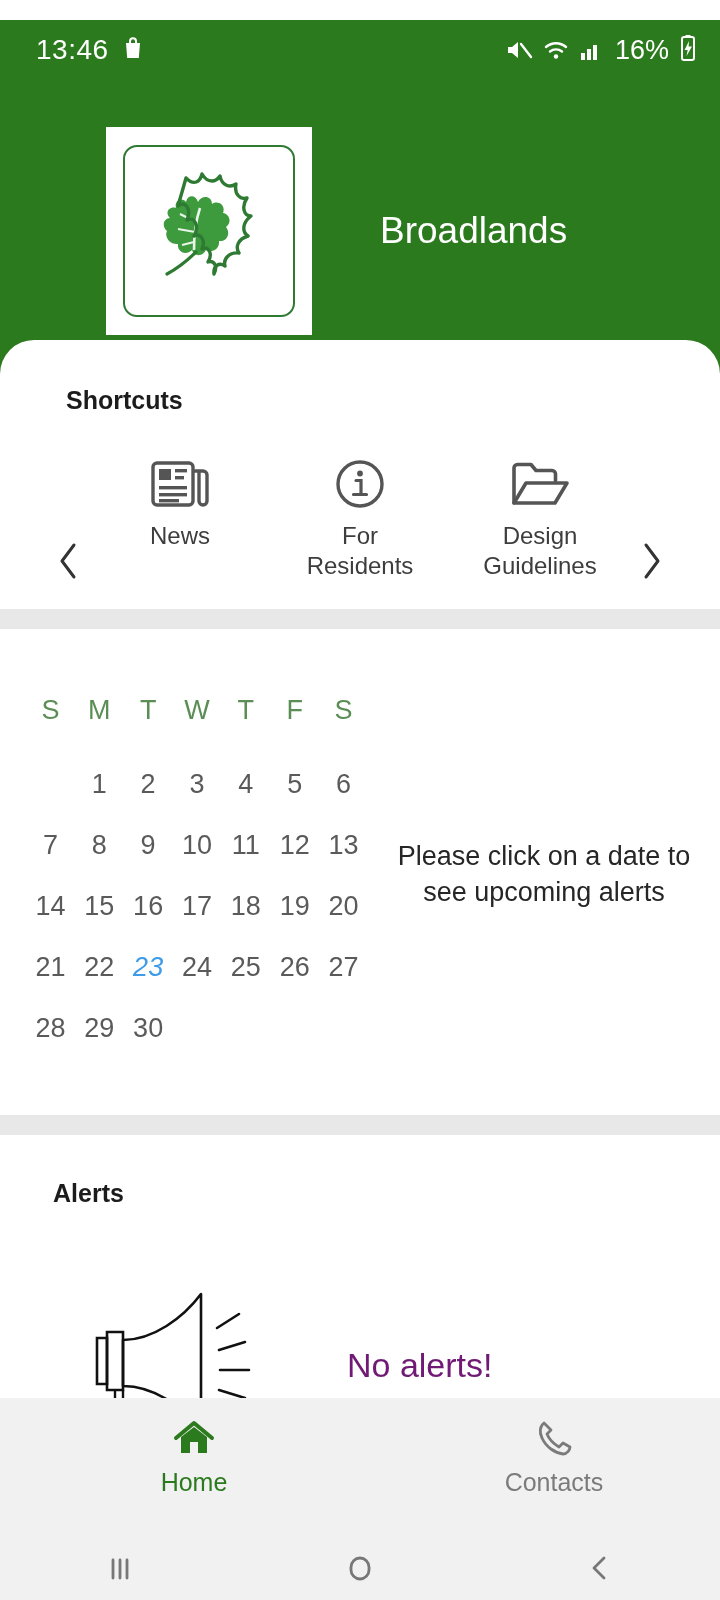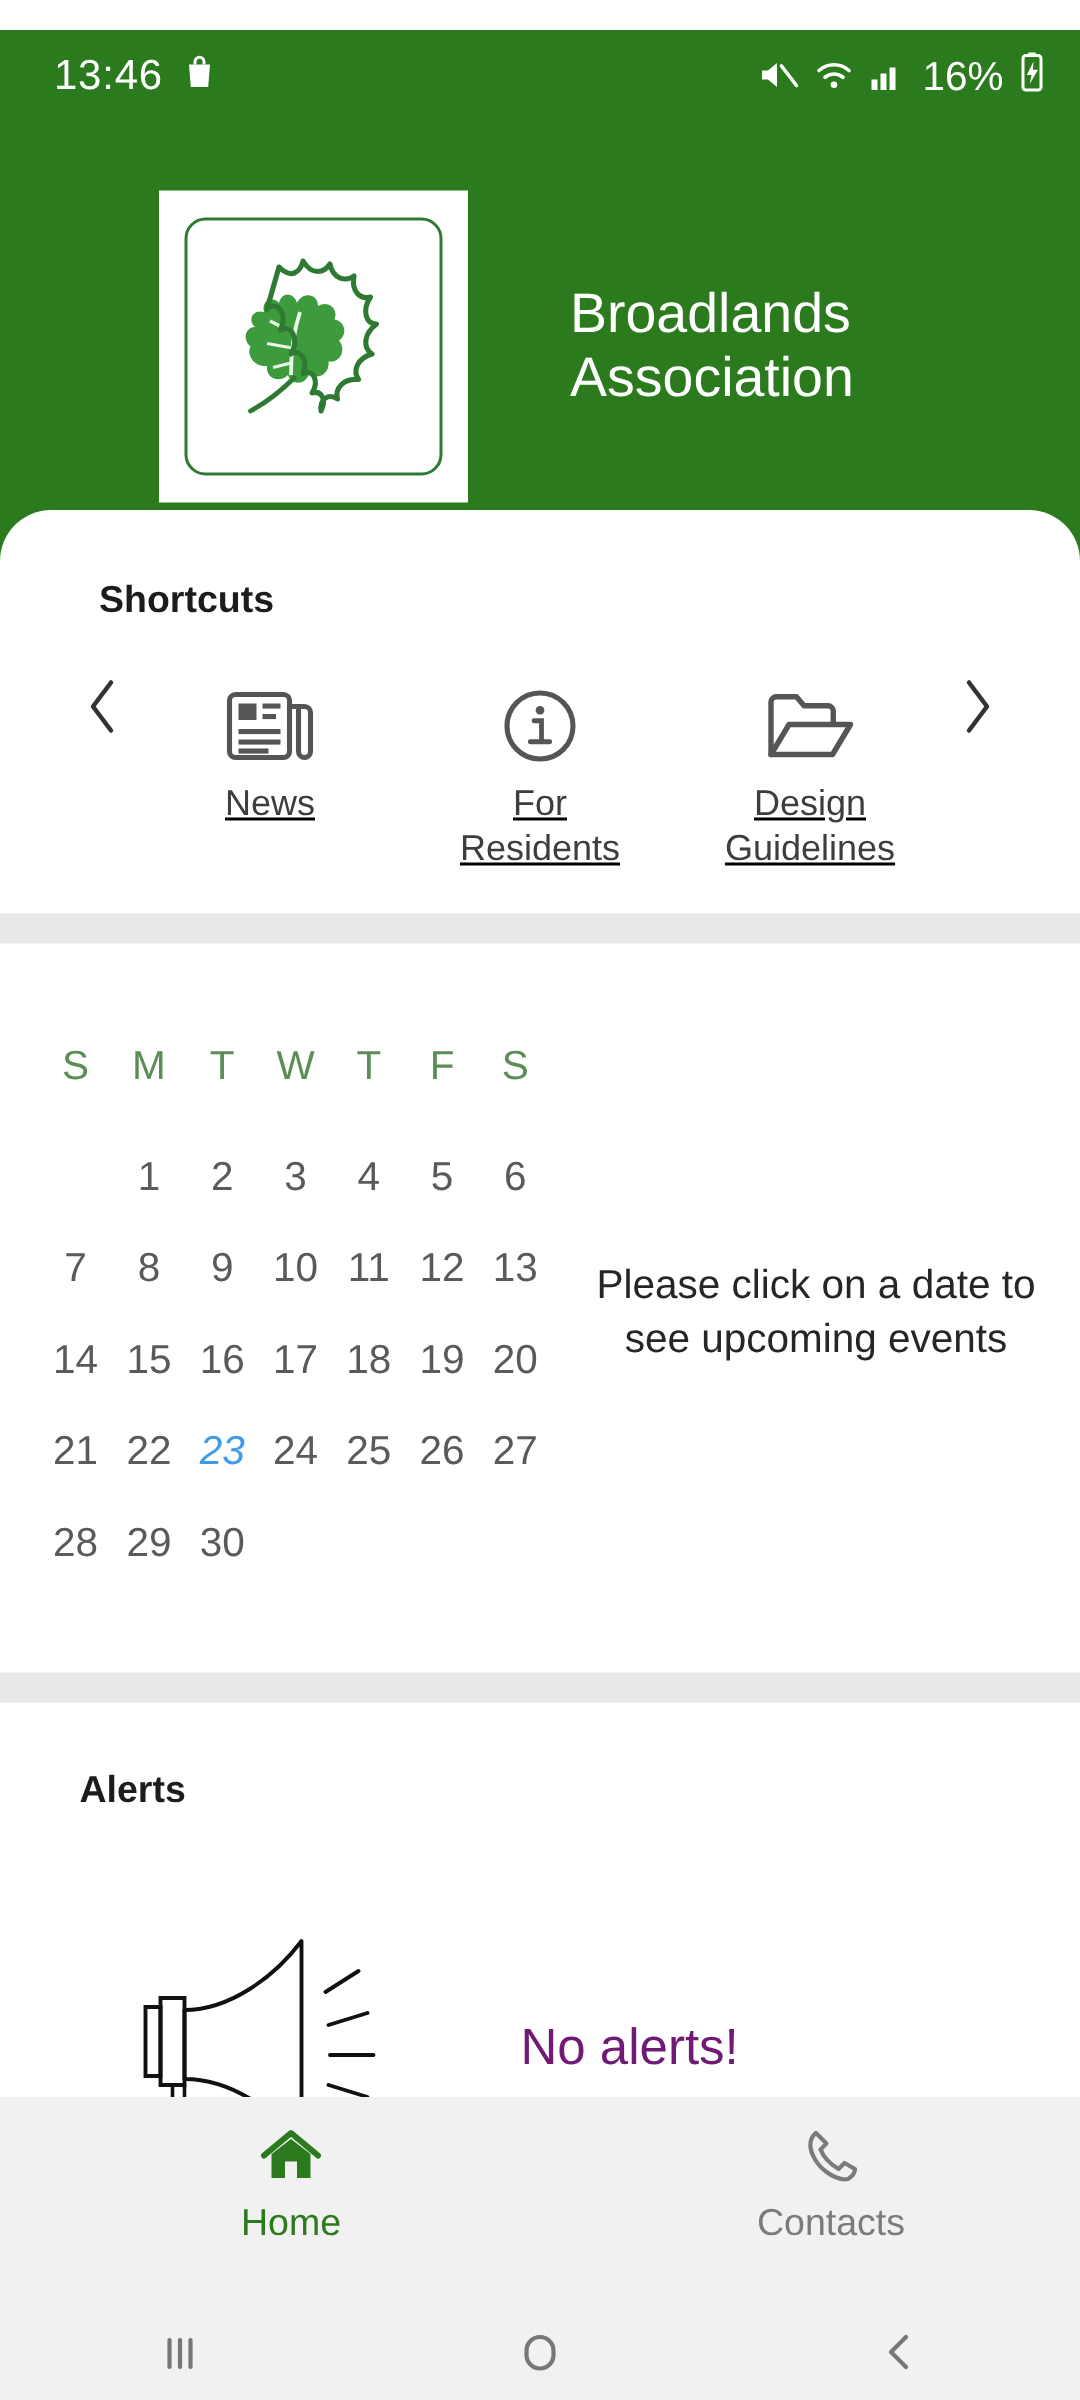--- a/index.html
+++ b/index.html
@@ -48,23 +48,22 @@
     background:#fff; border-top-left-radius:34px; border-top-right-radius:34px;
     overflow:hidden;
   }
   .divider { height:20px; background:#E8E8E8; }
 
   
   .card-title { font-size:25px; font-weight:bold; color:#1c1c1c; }
   .shortcuts { padding:46px 0 28px; }
   .shortcuts .card-title { padding-left:66px; }
   .sc-row {
-    display:flex; align-items:flex-start; margin-top:36px;
+    display:flex; align-items:flex-end; margin-top:36px;
     padding:0 46px;
-    text-decoration:underline;
   }
   .sc-arrow {
     width:44px; flex:0 0 auto; display:flex; align-items:center; justify-content:center;
     color:#333;
   }
   .sc-items { flex:1 1 auto; display:flex; justify-content:space-around; }
   .sc-item {
     width:180px; display:flex; flex-direction:column; align-items:center; gap:8px;
   }
   .sc-icon { height:62px; display:flex; align-items:flex-end; }
@@ -188,21 +187,20 @@
                    C60 30 66 26 68 18 C74 28 82 26 86 20
                    C88 30 96 32 102 28 C100 38 106 44 113 42
                    C107 51 110 60 117 60 C108 67 108 76 114 80
                    C104 83 101 91 105 97 C95 96 89 103 91 110
                    C85 106 79 110 80 118 Z" fill="none" stroke="#2F7A33" stroke-width="3.4" stroke-linejoin="round"></path>
         </svg>
       </div>
     </div>
     <div class="header-title">
       <div>Broadlands</div>
-      <div>Association</div>
     </div>
   </div>
 
   <div class="sheet">
 
     <div class="shortcuts">
       <div class="card-title">Shortcuts</div>
       <div class="sc-row">
         <div class="sc-arrow">
           <svg width="22" height="40" viewBox="0 0 22 40">
@@ -306,21 +304,21 @@
             <div class="cal-day">26</div>
             <div class="cal-day">27</div>
             <div class="cal-day">28</div>
             <div class="cal-day">29</div>
             <div class="cal-day">30</div>
           </div>
       </div>
       <div class="cal-right">
         <div class="cal-msg">
           <span>Please click on a date to</span>
-          <span>see upcoming events</span>
+          <span>see upcoming alerts</span>
         </div>
       </div>
     </div>
 
     <div class="divider"></div>
 
     <div class="alerts">
       <div class="card-title">Alerts</div>
       <div class="alerts-body">
         <div class="alert-icon">

